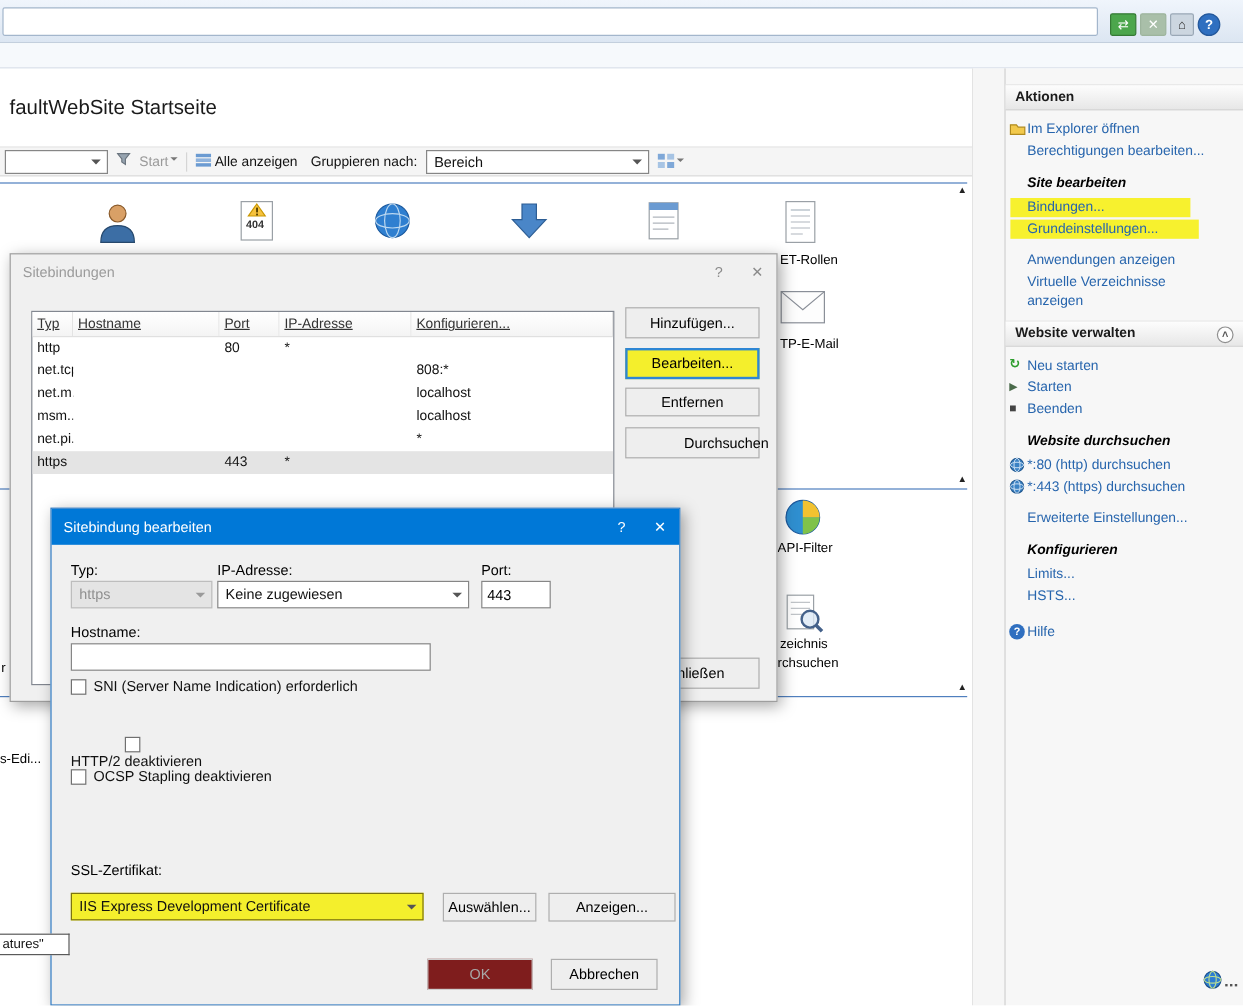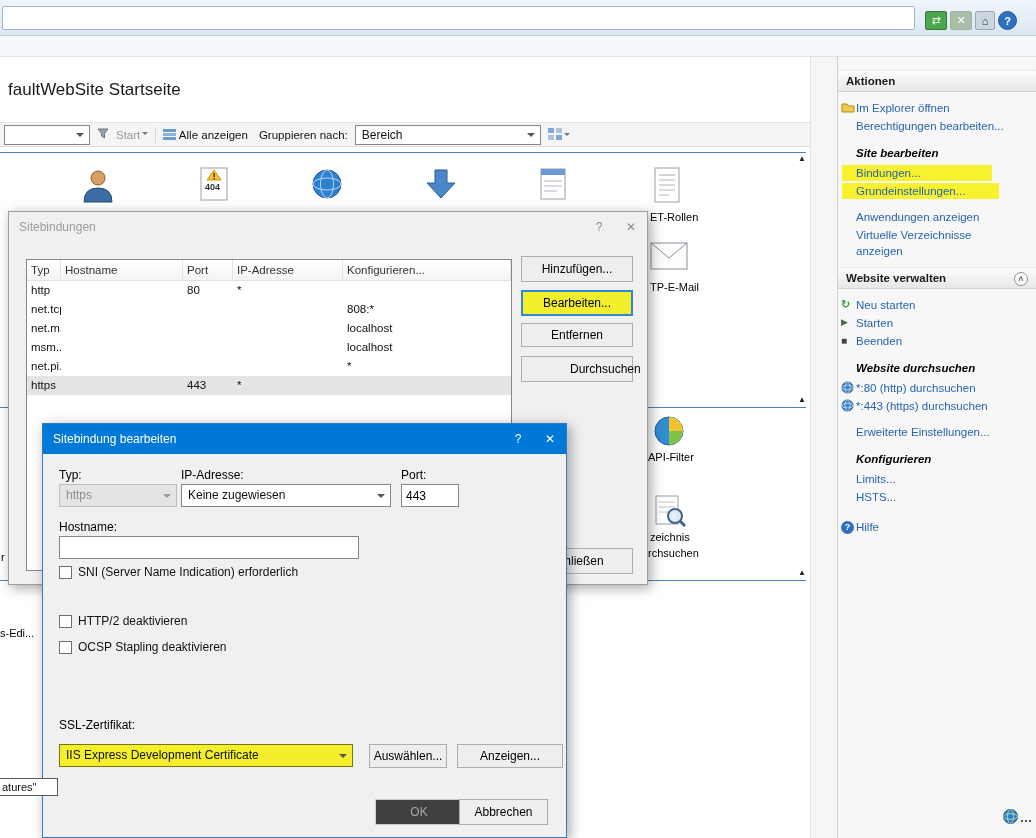--- a/index.html
+++ b/index.html
@@ -64,32 +64,32 @@
   .dlg-tb .t{flex:1;padding-left:10px;font-size:12px;white-space:nowrap;overflow:hidden;}
   .dlg-tb .b{width:32px;text-align:center;height:30px;line-height:30px;font-size:12px;}
   .dlg1 .dlg-tb .t{color:#9b9b9b;}
   .dlg1 .dlg-tb .b{color:#8a8a8a;}
   .dlg2{border:1px solid #2f7bc4;}
   .dlg2 .dlg-tb{background:#0078d7;}
   .dlg2 .dlg-tb .t,.dlg2 .dlg-tb .b{color:#fff;}
   .win-btn{position:absolute;background:#eee;border:1px solid #aeaeae;font:12px "Liberation Sans",sans-serif;
            color:#000;text-align:center;cursor:default;}
   .win-btn.ylw{background:#f4ef2c;border:2px solid #2e86d4;}
-  .win-btn.dis{background:#404040;border-color:#cfcfcf;color:#a8a8a8;margin-left:19px;}
+  .win-btn.dis{background:#7f1d1d;border-color:#cfcfcf;color:#a8a8a8;}
   .txt{position:absolute;height:23px;border:1px solid #868686;background:#fff;
        font:12px "Liberation Sans",sans-serif;padding:0 4px;}
   .flabel{position:absolute;font-size:12px;color:#000;white-space:nowrap;}
   .chk{position:absolute;display:flex;align-items:center;font-size:12px;white-space:nowrap;}
   .chk .box{width:13px;height:13px;border:1px solid #707070;background:#fff;margin-right:6px;flex:none;}
 
   
   .btable{position:absolute;background:#fff;border:1px solid #828790;font-size:11.5px;overflow:hidden;}
   .btr{display:flex;height:19px;line-height:19px;}
   .btr.head{height:21px;line-height:21px;border-bottom:1px solid #e0e0e0;color:#333;}
-  .btr.head span{border-right:1px solid #e3e3e3;background:linear-gradient(#fff,#f4f4f4);}
+  .btr.head span{border-right:1px solid #e3e3e3;background:linear-gradient(#fff,#f4f4f4);text-decoration:underline;}
   .btr span{padding-left:4px;overflow:hidden;white-space:nowrap;flex:none;}
   .btr.sel{background:#e4e4e4;}
   .cw0{width:34px;}.cw1{width:122px;}.cw2{width:50px;}.cw3{width:110px;}.cw4{width:168px;}
 
   
   .bottom-tab{left:0;top:778px;width:58px;height:18px;background:#fff;border:1px solid #5a5a5a;border-left:none;
               font-size:11px;line-height:16px;padding-left:2px;z-index:30;}
   .tray{left:1002px;top:808px;z-index:25;display:flex;align-items:flex-end;gap:2px;}
   .dot{width:2px;height:2px;background:#555;margin-bottom:3px;}
 </style>
@@ -415,21 +415,21 @@
   </div>
   <input class="txt" style="left: 358px; top: 60px; width: 58px;" value="443">
 
   <div class="flabel" style="left:16px;top:96px;">Hostname:</div>
   <input class="txt" style="left: 16px; top: 112px; width: 300px;" value="">
 
   <label class="chk" style="left:16px;top:141px;">
     <span class="box"></span>
     <span>SNI (Server Name Indication) erforderlich</span>
   </label>
-  <label class="chk" style="left:16px;top:190px;">
+  <label class="chk" style="left:16px;top:190px;flex-direction:column;">
     <span class="box"></span>
     <span>HTTP/2 deaktivieren</span>
   </label>
   <label class="chk" style="left:16px;top:216px;">
     <span class="box"></span>
     <span>OCSP Stapling deaktivieren</span>
   </label>
 
   <div class="flabel" style="left:16px;top:294px;">SSL-Zertifikat:</div>
   <div class="combo ylw" style="left:16px;top:320px;width:294px;">

